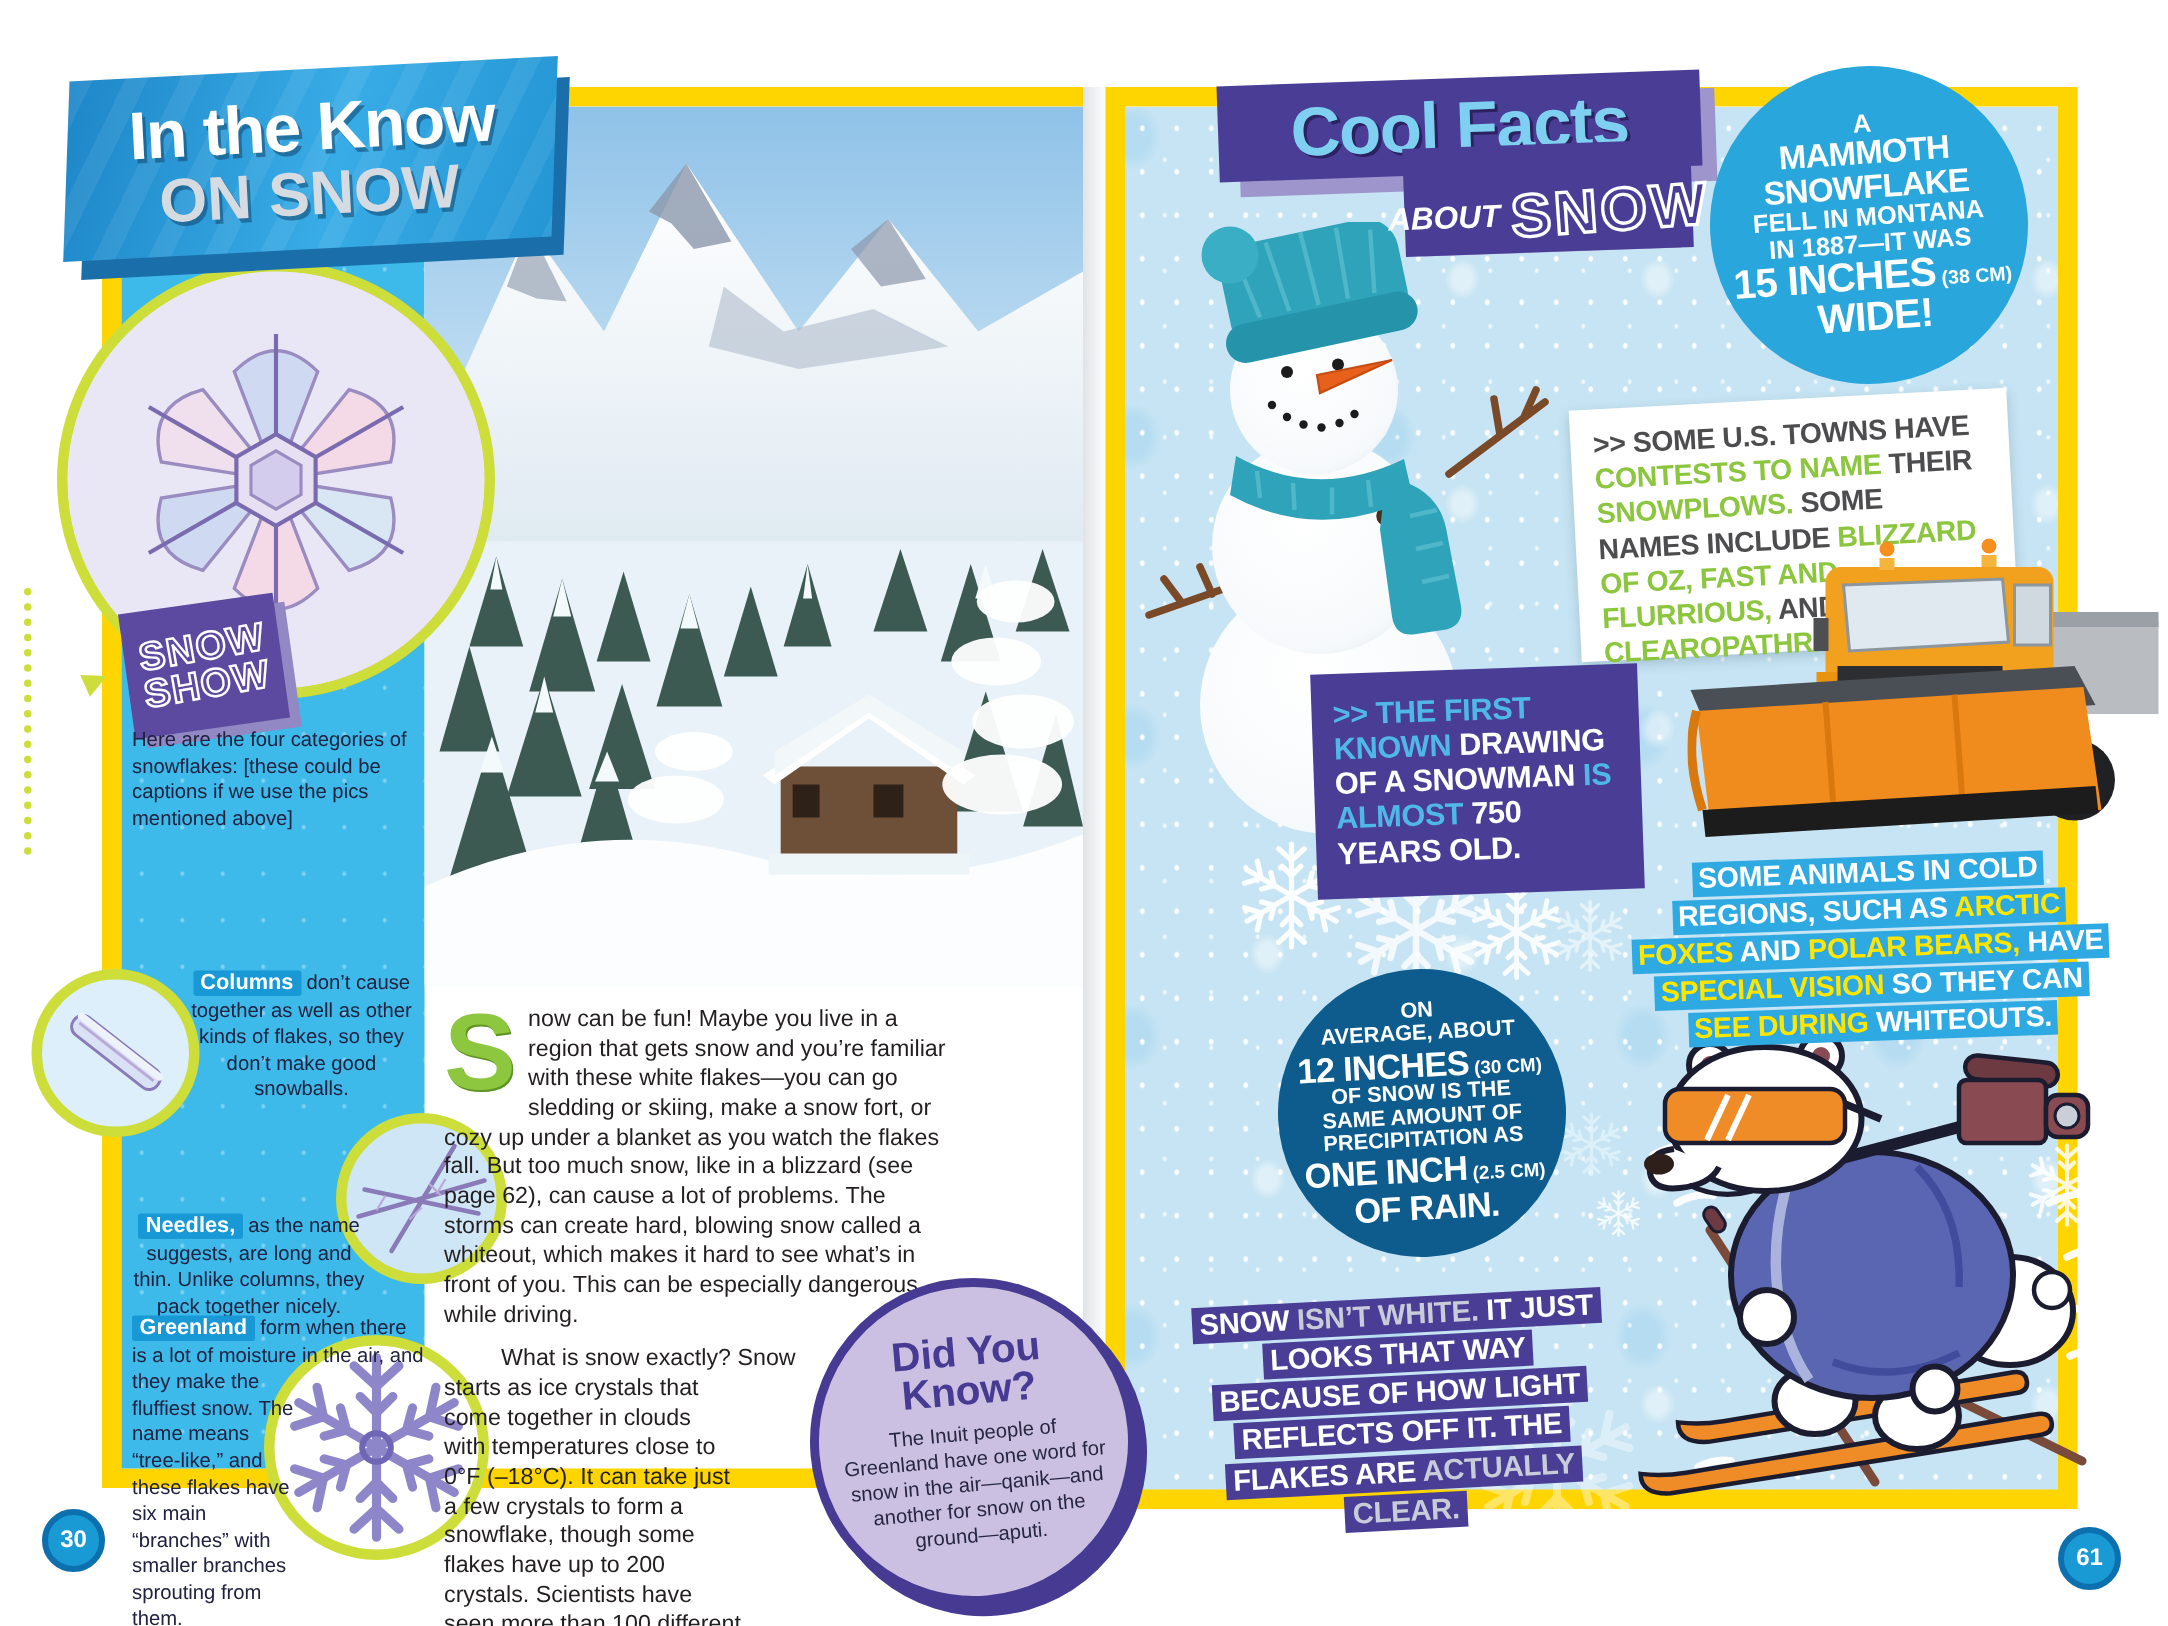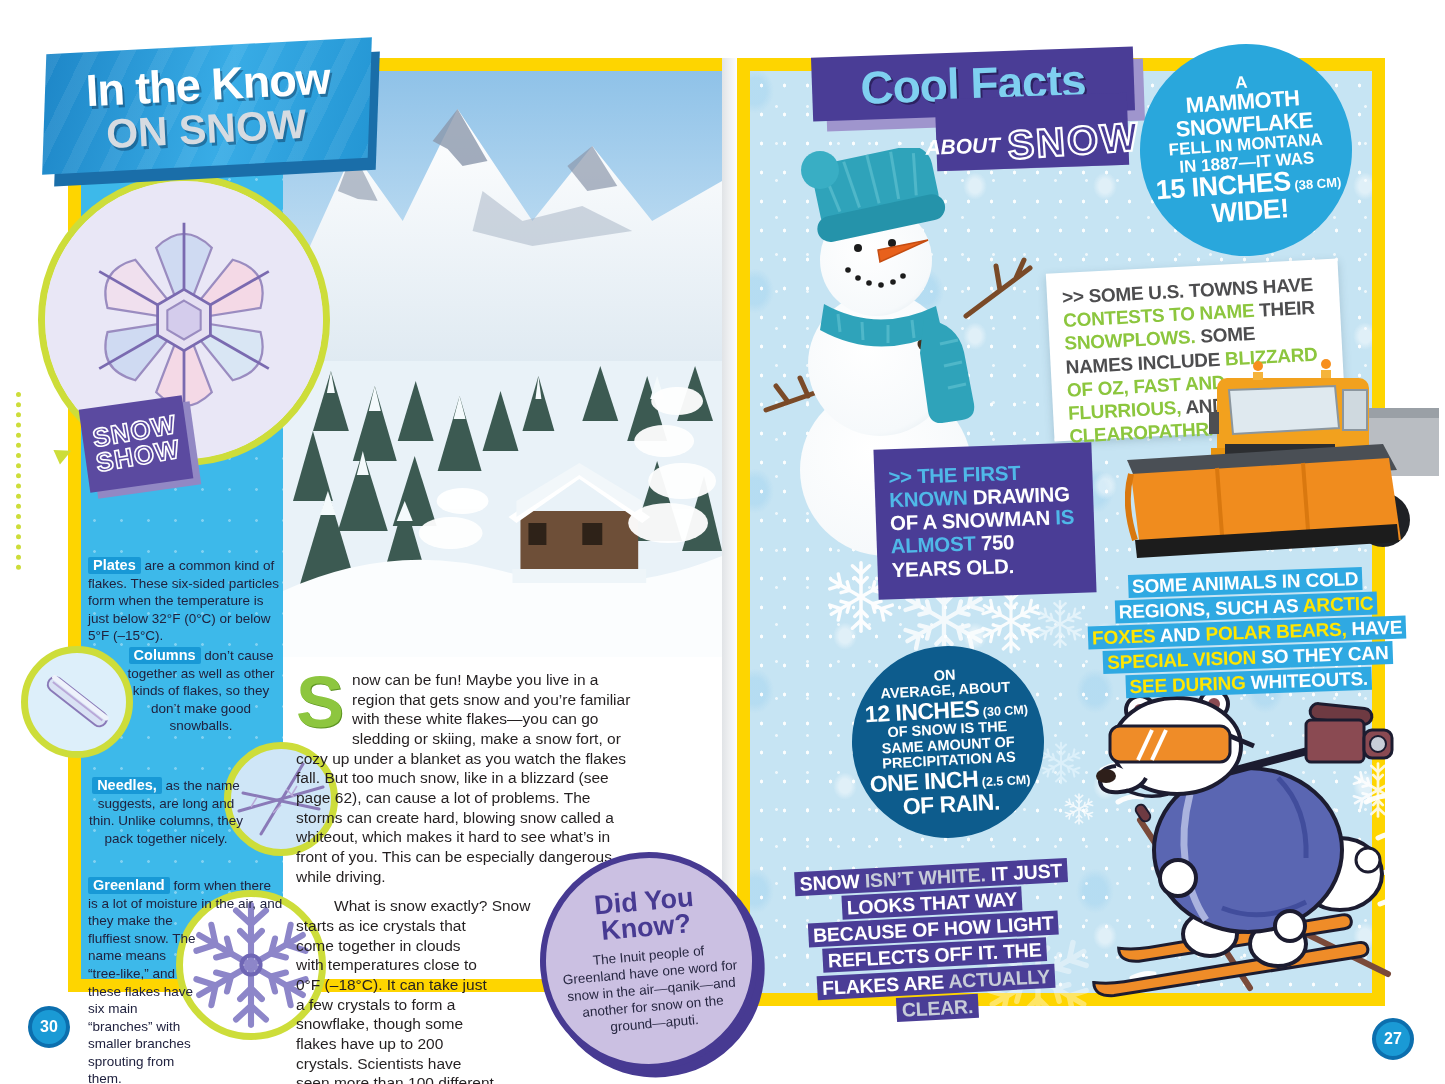--- a/index.html
+++ b/index.html
@@ -65,21 +65,21 @@
   .snowshow-badge div{
     font-weight:800;font-size:26px;line-height:.95;color:#5b4aa0;
     -webkit-text-stroke:1.6px #ffffff;letter-spacing:1px;transform:rotate(-2deg);
   }
 
   .panel-text{color:#20223f;z-index:4;font-size:13.5px;line-height:1.3;}
   .pt-intro{left:88px;top:484px;width:192px;}
   .chip{background:#1899d6;color:#fff;font-weight:800;padding:0 5px 1px 5px;border-radius:2px;font-size:14.5px;}
   .pt-plates{left:88px;top:556px;width:192px;}
   .pt-columns{left:96px;top:646px;width:184px;text-align:center;padding-left:26px;box-sizing:border-box;}
-  .pt-needles{left:88px;top:776px;width:156px;text-align:center;}
+  .pt-needles{left:88px;top:808px;width:156px;text-align:center;}
   .pt-dendrites{left:88px;top:876px;width:196px;}
   .fl4-spacer{float:right;width:96px;height:190px;margin:50px -16px 0 6px;shape-outside:inset(50px 0 0 0);}
 
   .article{left:296px;top:670px;width:342px;z-index:4;color:#231f20;font-size:15.5px;line-height:1.27;}
   .dropcap{
     float:left;font-size:72px;line-height:.78;color:#8dc63f;font-weight:800;margin:4px 8px 0 0;
     text-shadow:1px 1px 0 #5d9422;
   }
   .article p{margin:0;}
   .article .p2{margin-top:10px;text-indent:38px;}
@@ -378,24 +378,22 @@
       <use href="#flakeSym" x="0" y="0" width="100" height="100"></use>
       <circle cx="50" cy="50" r="7" fill="none" stroke="#6f66b5" stroke-width="3"></circle>
     </svg>
   </div>
 
   <div class="abs snowshow-badge">
     <div>SNOW</div>
     <div>SHOW</div>
   </div>
 
-
-  <div class="abs panel-text pt-plates">
-    <span class="chip">Plates</span><span> are a common kind of flakes. These six-sided particles form when the temperature is just below 32°F (0°C) or below 5°F (–15°C).</span>
-  </div>
+  <div class="abs panel-text pt-intro">Here are the four categories of snowflakes: [these could be captions if we use the pics mentioned above]</div>
+
   <div class="abs panel-text pt-columns">
     <span class="chip">Columns</span><span> don’t cause together as well as other kinds of flakes, so they don’t make good snowballs.</span>
   </div>
   <div class="abs panel-text pt-needles">
     <span class="chip">Needles,</span><span> as the name suggests, are long and thin. Unlike columns, they pack together nicely.</span>
   </div>
   <div class="abs panel-text pt-dendrites">
     <span class="fl4-spacer"></span>
     <span class="chip">Greenland</span><span> form when there is a lot of moisture in the air, and they make the fluffiest snow. The name means “tree-like,” and these flakes have six main “branches” with smaller branches sprouting from them.</span>
   </div>
@@ -649,15 +647,15 @@
       <circle cx="96" cy="196" r="18" fill="#ffffff" stroke="#1c1c30" stroke-width="4"></circle>
       <circle cx="208" cy="244" r="15" fill="#ffffff" stroke="#1c1c30" stroke-width="4"></circle>
       <rect x="52" y="126" width="18" height="10" rx="5" transform="rotate(56 61 131)" fill="#6e3a42" stroke="#1c1c30" stroke-width="2"></rect>
     </svg>
   </div>
 
   <div class="abs notwhite-block">
     <span class="hl-purple"><span>SNOW </span><span class="silver">ISN’T WHITE.</span><span> IT JUST LOOKS THAT WAY BECAUSE OF HOW LIGHT REFLECTS OFF IT. THE FLAKES ARE </span><span class="silver">ACTUALLY CLEAR.</span></span>
   </div>
 
-  <div class="abs pagenum pn-right">27</div>
+  <div class="abs pagenum pn-right">61</div>
 
 </div>
 
 </body></html>

